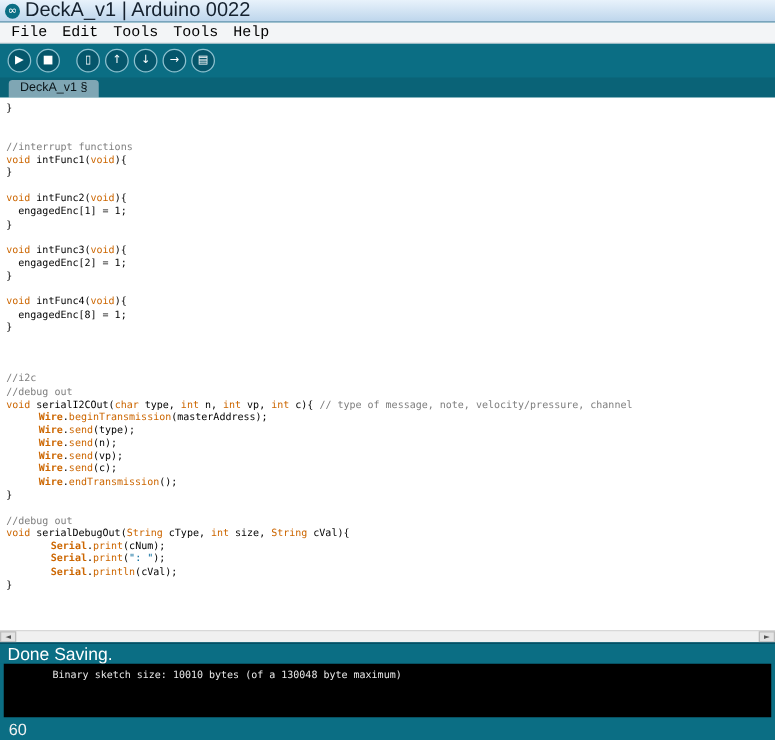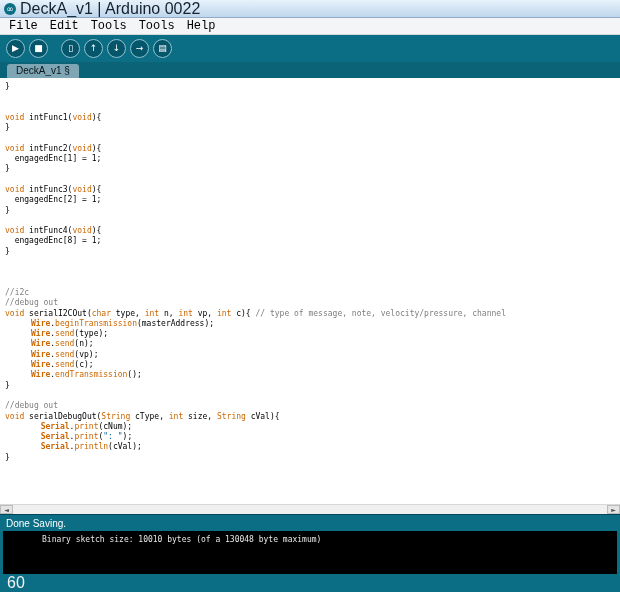--- a/index.html
+++ b/index.html
@@ -53,33 +53,33 @@
   
   .hscroll { height: 10px; flex: 0 0 10px; background: #f0f0f0; border-top: 1px solid #d8d8d8;
     display: flex; }
   .scroll-arrow { width: 13px; height: 100%; background: #e4e4e4; border: 1px solid #bcbcbc;
     color: #555; font-size: 6px; display: flex; align-items: center; justify-content: center;
     font-family: "DejaVu Sans", sans-serif; cursor: pointer; }
   .scroll-track { flex: 1; cursor: pointer; }
 
   
   .statusbar { height: 17px; flex: 0 0 17px; background: var(--toolbar-teal);
-    border-top: 1px solid #03455a; color: #ffffff; font-size: 10px;
+    border-top: 1px solid #03455a; color: #ffffff; font-size: 14px;
     display: flex; align-items: center; padding-left: 6px; }
 
   
   .console-wrap { height: 43px; flex: 0 0 43px; background: var(--toolbar-teal); padding: 0 3px; }
   .console { background: var(--console-black); width: 100%; height: 100%; padding: 3px 4px;
     overflow: hidden; }
   .console-line { font-family: "DejaVu Sans Mono", monospace; font-size: 8px; line-height: 11px;
     color: #e8e8e8; white-space: pre; padding-left: 35px; }
 
   
   .footer { height: 18px; flex: 0 0 18px; background: var(--toolbar-teal); color: #f2f2f2;
-    font-size: 16px; display: flex; align-items: center; padding-left: 7px; }
+    font-size: 13px; display: flex; align-items: center; padding-left: 7px; }
 </style>
 </head>
 <body>
 
 <div class="window">
 
   <div class="titlebar">
     <span class="app-icon">∞</span>
     <span class="title-text">DeckA_v1 | Arduino 0022</span>
   </div>
@@ -117,20 +117,21 @@
     </div>
 
   <div class="tabstrip">
     <div class="tab">DeckA_v1 §</div>
   </div>
 
   <div class="editor" id="editor">
       <div class="code-line"><span class="tk-p">}</span></div>
       <div class="code-line"></div>
       <div class="code-line"></div>
+      <div class="code-line"><span class="tk-c">//interrupt functions</span></div>
       <div class="code-line"><span class="tk-k">void</span><span class="tk-p"> intFunc1(</span><span class="tk-k">void</span><span class="tk-p">){</span></div>
       <div class="code-line"><span class="tk-p">}</span></div>
       <div class="code-line"></div>
       <div class="code-line"><span class="tk-k">void</span><span class="tk-p"> intFunc2(</span><span class="tk-k">void</span><span class="tk-p">){</span></div>
       <div class="code-line"><span class="tk-p">  engagedEnc[1] = 1;</span></div>
       <div class="code-line"><span class="tk-p">}</span></div>
       <div class="code-line"></div>
       <div class="code-line"><span class="tk-k">void</span><span class="tk-p"> intFunc3(</span><span class="tk-k">void</span><span class="tk-p">){</span></div>
       <div class="code-line"><span class="tk-p">  engagedEnc[2] = 1;</span></div>
       <div class="code-line"><span class="tk-p">}</span></div>

